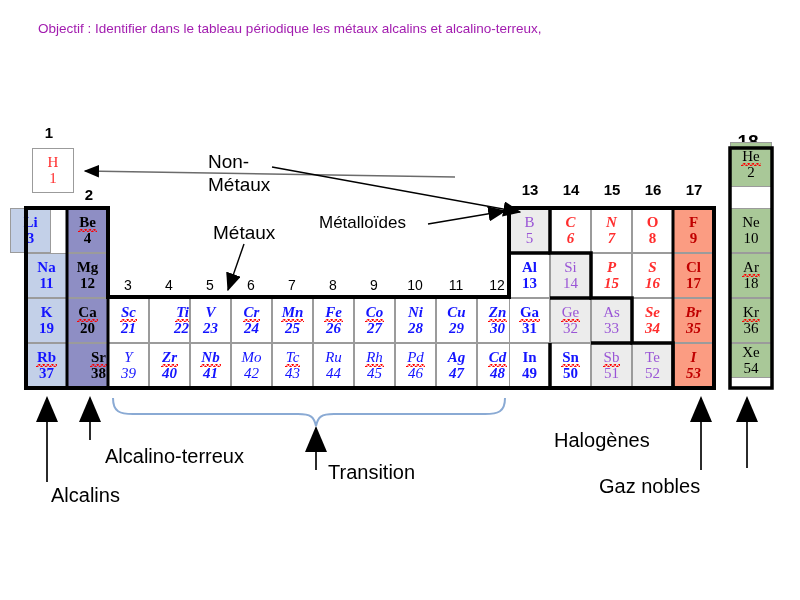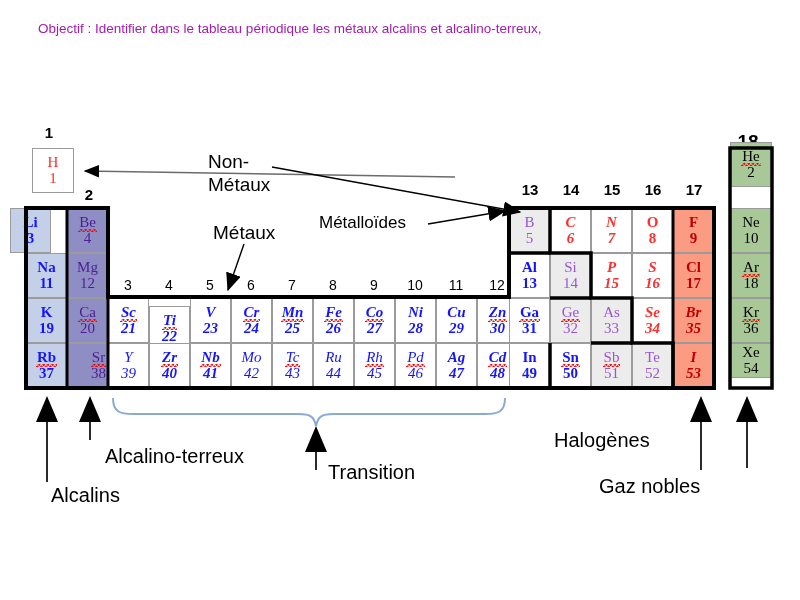--- a/index.html
+++ b/index.html
@@ -33,21 +33,21 @@
     align-items:center;justify-content:center;
     font-family:"Liberation Serif","DejaVu Serif",serif;
     line-height:1.02;
     overflow:hidden;
   }
   .cell .sym{font-size:15px;}
   .cell .num{font-size:15px;}
 
   
   .c-alkali  {background:#c3d0e8;color:#1414ff;font-weight:bold;}
-  .c-alkearth{background:#8e8ec4;color:#4c1d95;font-weight:normal;justify-content:center;}
+  .c-alkearth{background:#8e8ec4;color:#000000;font-weight:bold;justify-content:center;}
   .c-trans   {background:#ffffff;color:#1414ff;font-weight:bold;font-style:italic;}
   .c-trans-l {background:#ffffff;color:#1414ff;font-style:italic;}
   .c-postm   {background:#ffffff;color:#1414ff;font-weight:bold;}
   .c-metalloid{background:#ececec;color:#9a55d6;}
   .c-nonmetal {background:#ffffff;color:#ff2d2d;font-weight:bold;}
   .c-nonmetal-i{background:#ffffff;color:#ff2d2d;font-weight:bold;font-style:italic;}
   .c-halogen  {background:#fb9c82;color:#c00000;font-weight:bold;}
   .c-halogen-i{background:#fb9c82;color:#c00000;font-weight:bold;font-style:italic;}
   .c-noble    {background:#a9c898;color:#000000;}
   .c-hydrogen {background:#ffffff;color:#ff2d2d;}
@@ -186,21 +186,21 @@
       <span class="num">19</span>
     </div>
   <div class="cell c-alkearth" style="left:67px;top:298px;width:41px;height:45px;">
       <span class="sym sq">Ca</span>
       <span class="num">20</span>
     </div>
   <div class="cell c-trans" style="left:108px;top:298px;width:41px;height:45px;">
       <span class="sym sq">Sc</span>
       <span class="num">21</span>
     </div>
-  <div class="cell c-trans" style="left:149px;top:306px;width:41px;height:45px;">
+  <div class="cell c-trans" style="left:149px;top:298px;width:41px;height:45px;align-items:flex-end;">
       <span class="sym sq">Ti</span>
       <span class="num">22</span>
     </div>
   <div class="cell c-trans" style="left:190px;top:298px;width:41px;height:45px;">
       <span class="sym">V</span>
       <span class="num">23</span>
     </div>
   <div class="cell c-trans" style="left:231px;top:298px;width:41px;height:45px;">
       <span class="sym sq">Cr</span>
       <span class="num">24</span>

